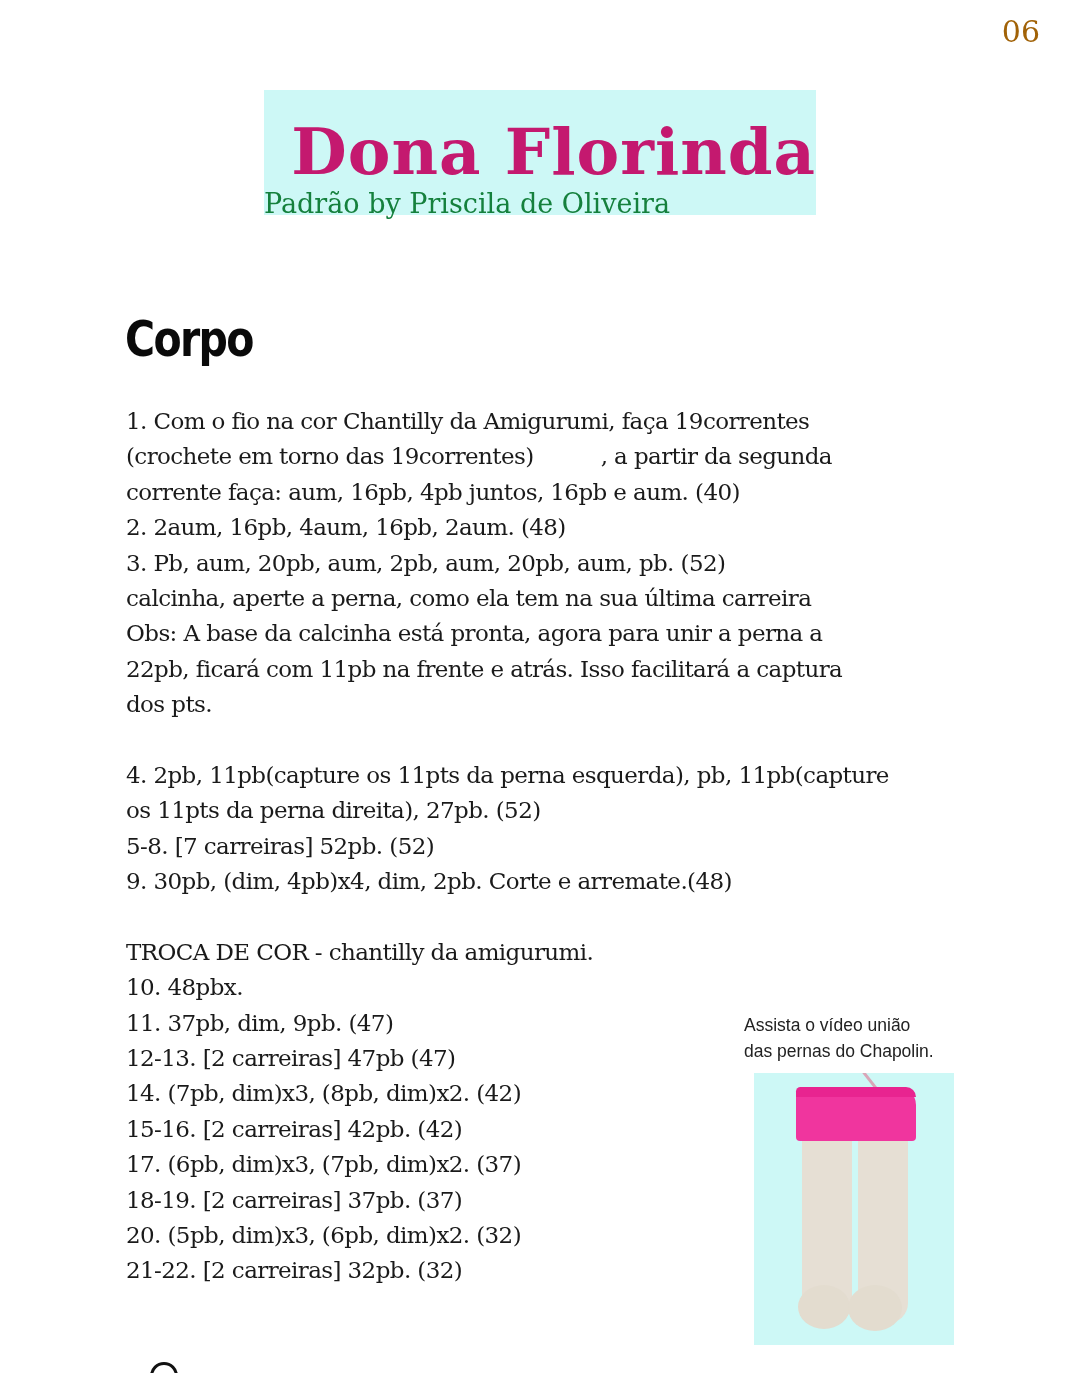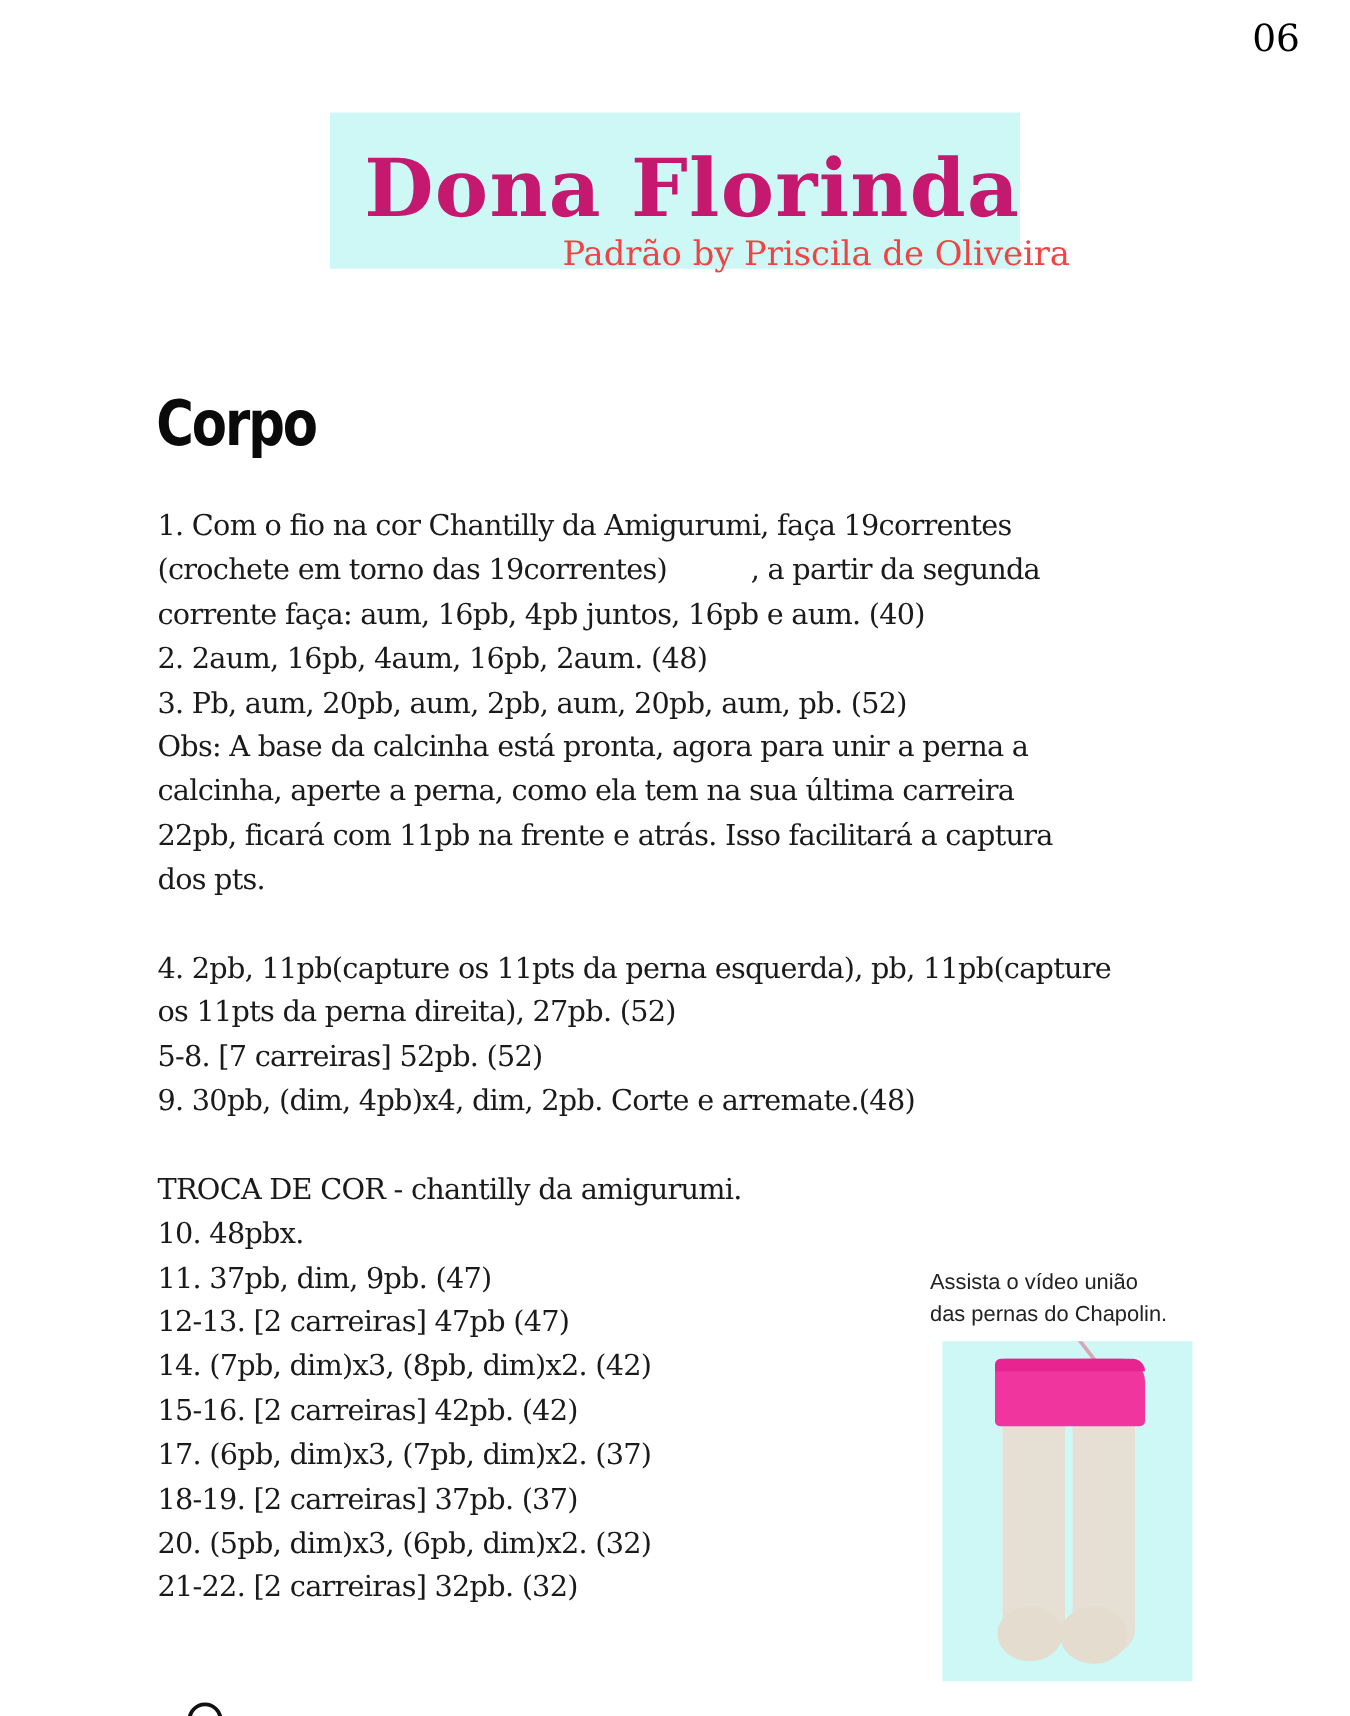--- a/index.html
+++ b/index.html
@@ -2,34 +2,34 @@
 <html><head>
   <meta charset="utf-8">
   <style>
     html, body { margin: 0; padding: 0; background: #ffffff; }
     body {
       width: 1080px; height: 1373px; position: relative; overflow: hidden;
       font-family: "DejaVu Serif", serif; color: #1a1a1a;
     }
     .page-number {
       position: absolute; right: 40px; top: 14px;
-      font-family: "DejaVu Serif", serif; font-size: 30px; color: #000000;
+      font-family: "DejaVu Serif", serif; font-size: 30px; color: #a16207;
     }
     .header-box {
       position: absolute; left: 264px; top: 90px; width: 552px; height: 125px;
       background: #cdf8f6;
     }
     .header-title {
       position: absolute; left: 264px; top: 112px; width: 552px; text-align: right;
       font-family: "DejaVu Serif", serif; font-weight: bold; font-size: 64px;
       letter-spacing: 1px; color: #c4196f; line-height: 80px;
     }
     .header-subtitle {
-      position: absolute; left: 264px; top: 186px; width: 552px; text-align: right;
-      font-family: "DejaVu Serif", serif; font-size: 27px; color: #ef4444; line-height: 36px; margin-left: 40px;
+      position: absolute; left: 264px; top: 186px; width: 552px; text-align: left;
+      font-family: "DejaVu Serif", serif; font-size: 27px; color: #15803d; line-height: 36px;
     }
     .section-title {
       position: absolute; left: 125px; top: 310px;
       font-family: "DejaVu Sans", sans-serif; font-weight: bold; font-size: 50px;
       letter-spacing: -2px; color: #0a0a0a; transform: scaleX(0.82); transform-origin: left;
     }
     .body-text {
       position: absolute; left: 126px; top: 404px; width: 860px;
       font-family: "DejaVu Serif", serif; font-size: 23px; line-height: 35.4px;
       letter-spacing: -0.6px;
@@ -73,22 +73,22 @@
 <div class="header-subtitle">Padrão by Priscila de Oliveira</div>
 
 <div class="section-title">Corpo</div>
 
 <div class="body-text">
   <span class="line">1. Com o fio na cor Chantilly da Amigurumi, faça 19correntes</span>
   <span class="line">(crochete em torno das 19correntes)          , a partir da segunda</span>
   <span class="line">corrente faça: aum, 16pb, 4pb juntos, 16pb e aum. (40)</span>
   <span class="line">2. 2aum, 16pb, 4aum, 16pb, 2aum. (48)</span>
   <span class="line">3. Pb, aum, 20pb, aum, 2pb, aum, 20pb, aum, pb. (52)</span>
+  <span class="line">calcinha, aperte a perna, como ela tem na sua última carreira</span>
   <span class="line">Obs: A base da calcinha está pronta, agora para unir a perna a</span>
-  <span class="line">calcinha, aperte a perna, como ela tem na sua última carreira</span>
   <span class="line">22pb, ficará com 11pb na frente e atrás. Isso facilitará a captura</span>
   <span class="line">dos pts.</span>
   <span class="blank"></span>
   <span class="line">4. 2pb, 11pb(capture os 11pts da perna esquerda), pb, 11pb(capture</span>
   <span class="line">os 11pts da perna direita), 27pb. (52)</span>
   <span class="line">5-8. [7 carreiras] 52pb. (52)</span>
   <span class="line">9. 30pb, (dim, 4pb)x4, dim, 2pb. Corte e arremate.(48)</span>
   <span class="blank"></span>
   <span class="line">TROCA DE COR - chantilly da amigurumi.</span>
   <span class="line">10. 48pbx.</span>

